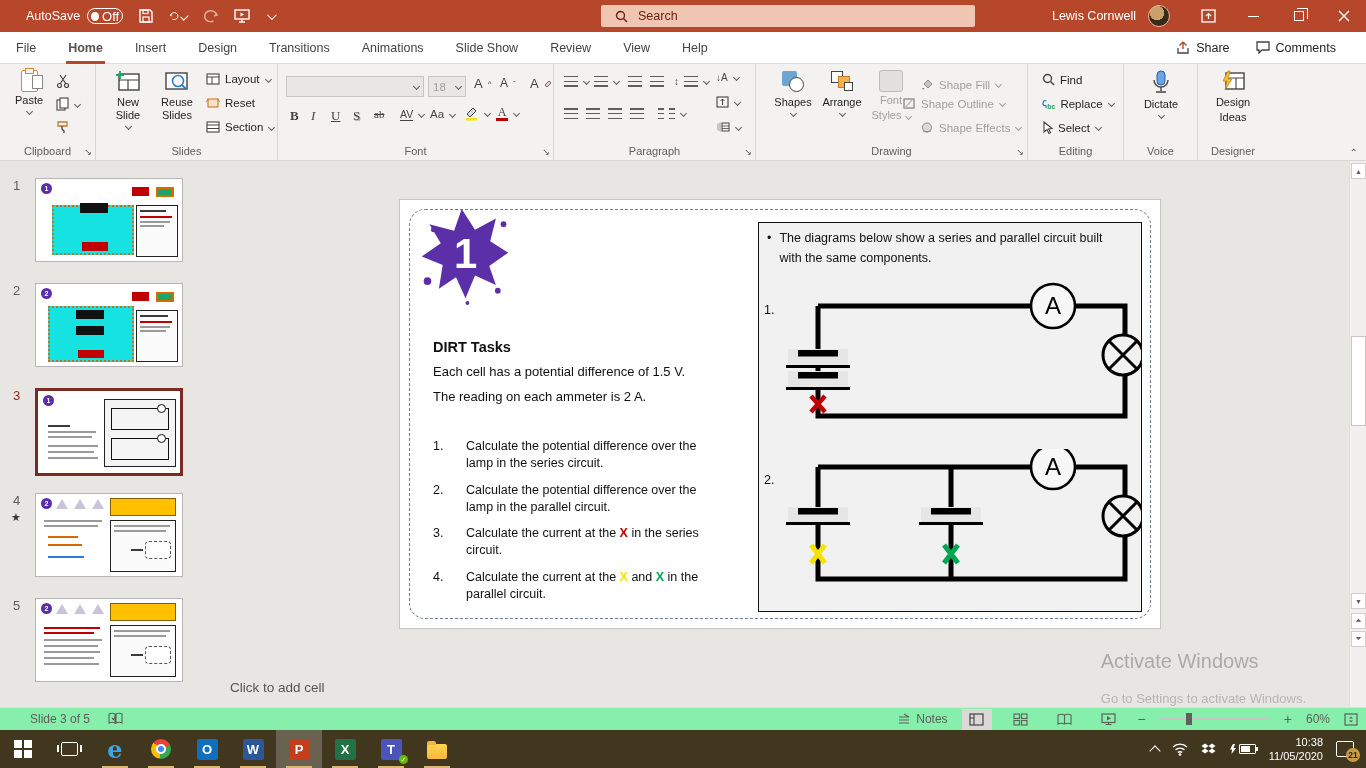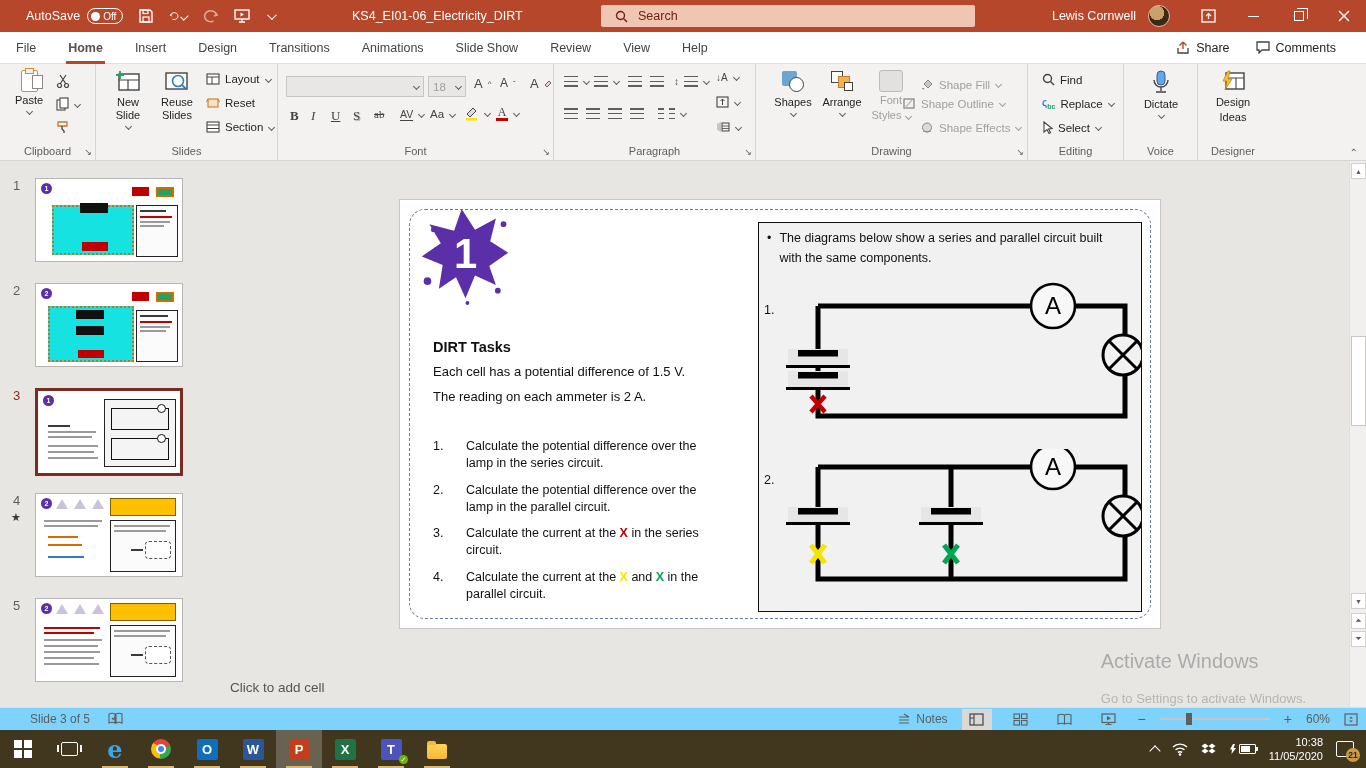--- a/index.html
+++ b/index.html
@@ -6,21 +6,21 @@
   html,body{width:1366px;height:768px;overflow:hidden}
   body{font-family:"Liberation Sans","DejaVu Sans",sans-serif;background:#E8E6E3;position:relative;font-size:12px;color:#252423}
   .abs{position:absolute}
 
   
   .titlebar{position:absolute;top:0;left:0;width:1366px;height:32px;background:#B7472A;color:#fff;display:flex;align-items:center}
   .titlebar .qat{display:flex;align-items:center;gap:14px;padding-left:26px}
   .autosave{display:flex;align-items:center;gap:7px;font-size:12.5px}
   .pill{width:36px;height:16px;border:1.5px solid #fff;border-radius:9px;display:flex;align-items:center;padding:1px 3px;gap:3px}
   .pill .knob{width:9px;height:9px;border-radius:50%;background:#fff}
-  .pill .pill-txt{font-size:10px;color:#fff}
+  .pill .pill-txt{font-size:13px;color:#fff}
   .qat-icon{width:18px;height:18px;display:inline-flex;align-items:center;justify-content:center}
   .dim{opacity:.55}
   .chev-w{width:7px;height:7px;border-right:1.5px solid #fff;border-bottom:1.5px solid #fff;transform:rotate(45deg);display:inline-block;margin-left:2px}
   .filename{position:absolute;left:352px;top:0;height:32px;display:flex;align-items:center;font-size:12.5px;color:#fff;gap:6px}
   .searchbox{position:absolute;left:601px;top:5px;width:374px;height:22px;background:#F0C5B2;border-radius:2px;display:flex;align-items:center;gap:10px;padding-left:14px;color:#69240F;font-size:12.5px}
   .titlebar-right{position:absolute;right:0;top:0;height:32px;display:flex;align-items:center}
   .username{font-size:12.5px;margin-right:12px}
   .avatar{width:22px;height:22px;border-radius:50%;background:radial-gradient(circle at 40% 35%,#caa06a 0 40%,#3a2a18 41% 100%);border:1px solid #e8b79b;margin-right:16px}
   .winbtn{width:45px;height:32px;display:flex;align-items:center;justify-content:center}
   .min-glyph{width:11px;border-top:1.5px solid #fff}
@@ -88,21 +88,21 @@
   .vsb{position:absolute;right:0;top:0;width:17px;height:546px;background:#F1F0EF;border-left:1px solid #E1DFDD}
   .vsb .btn{position:absolute;left:1px;width:15px;height:16px;background:#fff;border:1px solid #D2D0CE;display:flex;align-items:center;justify-content:center;font-size:7px;color:#605E5C}
   .vsb .thumb-v{position:absolute;left:1px;width:15px;background:#fff;border:1px solid #C8C6C4}
 
   .watermark{position:absolute;right:60px;top:489px;text-align:left;color:#8a8a8a;opacity:.75}
   .watermark .w1{font-size:20px;font-weight:300;color:#979797}
   .watermark .w2{font-size:13px;color:#a5a5a5;margin-top:18px}
   .notes-hint{position:absolute;left:230px;top:519px;font-size:13.5px;color:#555}
 
   
-  .statusbar{position:absolute;left:0;top:707px;width:1366px;height:23px;background:#7dd3fc;border-top:1px solid #E1DFDD;display:flex;align-items:center;font-size:12px;color:#605E5C}
+  .statusbar{position:absolute;left:0;top:707px;width:1366px;height:23px;background:#86efac;border-top:1px solid #E1DFDD;display:flex;align-items:center;font-size:12px;color:#605E5C}
   .sb-left{display:flex;align-items:center;gap:18px;padding-left:30px}
   .sb-right{margin-left:auto;display:flex;align-items:center;gap:14px;padding-right:8px}
   .viewbtn{width:30px;height:21px;display:flex;align-items:center;justify-content:center}
   .viewbtn.active{background:#DBD9D7}
   .zoomtrack{width:110px;height:2px;background:#C8C6C4;position:relative}
   .zoomthumb{position:absolute;left:26px;top:-5px;width:6px;height:12px;background:#605E5C}
 
   
   .taskbar{position:absolute;left:0;top:730px;width:1366px;height:38px;background:#41371F;display:flex;align-items:center}
   .tb-item{width:46px;height:38px;display:flex;align-items:center;justify-content:center;position:relative}
@@ -165,23 +165,20 @@
       </span>
     <span class="qat-icon">
         <svg width="18" height="16" viewBox="0 0 18 16">
           <rect x="2" y="2" width="14" height="9" fill="none" stroke="#fff" stroke-width="1.4"></rect>
           <path d="M7.5 4.5 L11 6.5 L7.5 8.5z" fill="#fff"></path>
           <path d="M9 11 v3 M6 14 h6" stroke="#fff" stroke-width="1.3"></path>
         </svg>
       </span>
     <span class="chev-w" style="transform:rotate(45deg) translateY(-2px)"></span>
   </div>
-  <div class="filename">
-      <span>KS4_EI01-06_Electricity_DIRT</span>
-    </div>
   <div class="searchbox">
     <svg width="13" height="13" viewBox="0 0 13 13">
         <circle cx="5.5" cy="5.5" r="4" fill="none" stroke="#69240F" stroke-width="1.4"></circle>
         <path d="M8.5 8.5 L12 12" stroke="#69240F" stroke-width="1.4"></path>
       </svg>
     <span>Search</span>
   </div>
   <div class="titlebar-right">
     <span class="username">Lewis Cornwell</span>
     <span class="avatar"></span>

